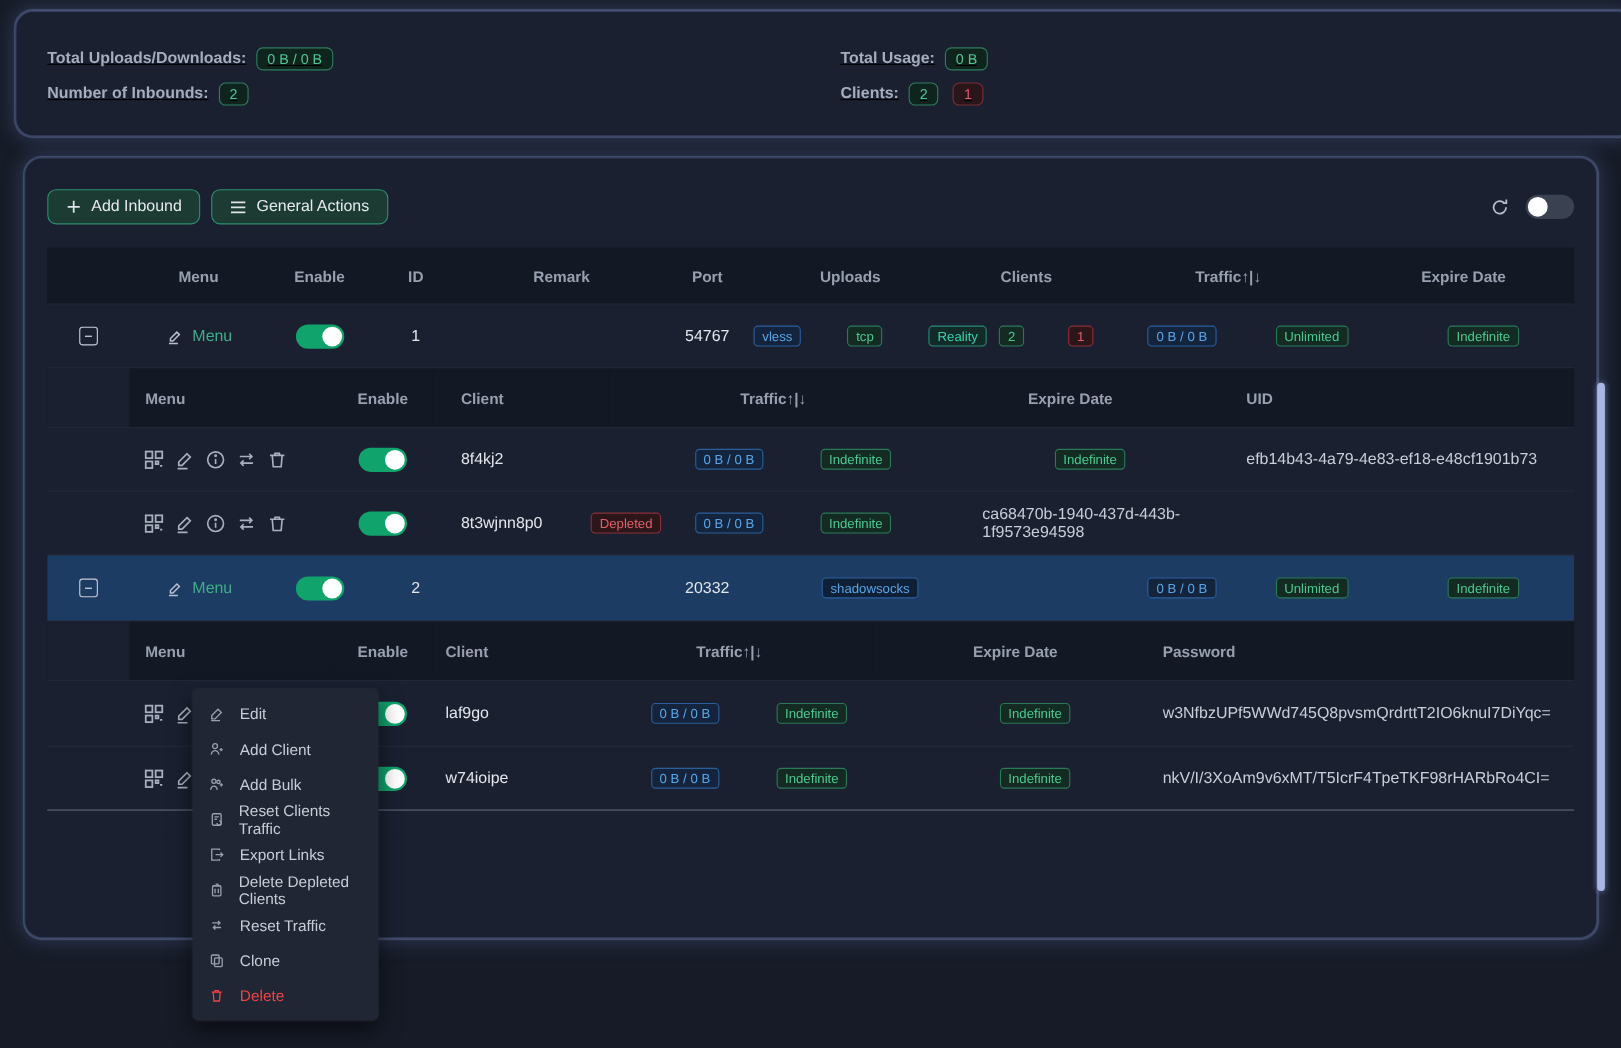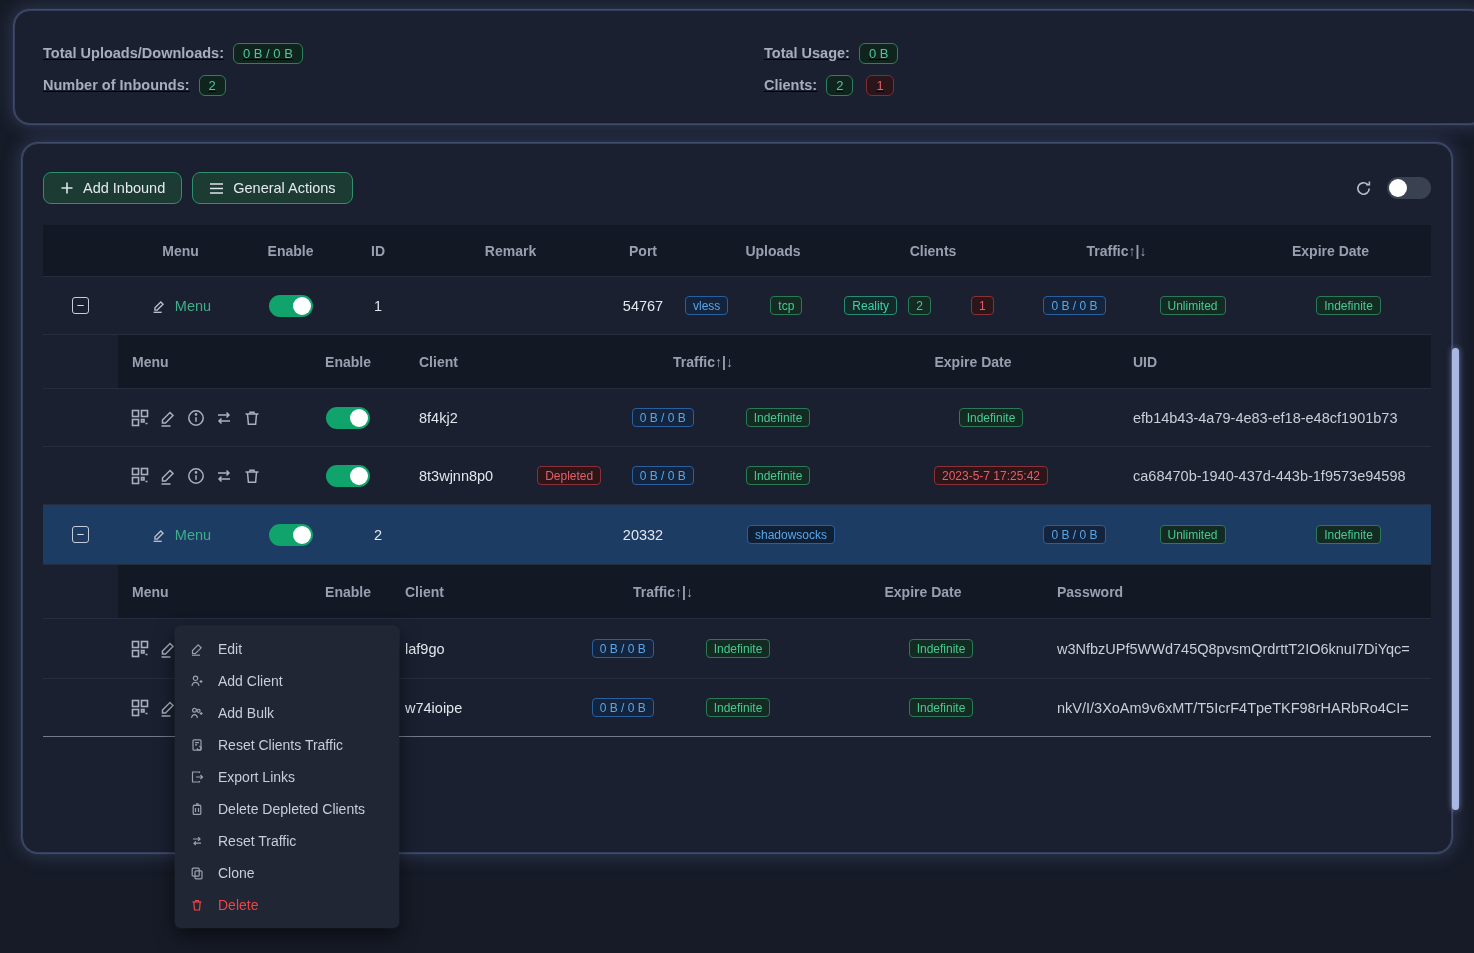--- a/index.html
+++ b/index.html
@@ -69,21 +69,21 @@
   .tag.red   { background:#2d161a; border-color:#8a3038; color:#e0606a; }
 
   .rowicons { display:flex; align-items:center; gap:8px; color:#a9b0bd; }
   .rowicons .ic { display:flex; cursor:pointer; }
 
   .mono-dim { color:#c9ced8; font-size:14.5px; }
 
   .bottom-strip { height:22px; background:#1a2030; }
   .lightline { border-bottom:1px solid #737b8c !important; }
 
-  .cm { position:absolute; left:175px; top:626px; width:224px; background:#202634; border-radius:6px;
+  .cm { position:absolute; left:175px; top:626px; width:169px; background:#202634; border-radius:6px;
         box-shadow:0 8px 20px rgba(0,0,0,.55), 0 0 0 1px rgba(255,255,255,.04); padding:7px 0; z-index:20; }
   .cm-item { height:32px; display:flex; align-items:center; gap:13px; padding:0 15px; color:#c8cdd7;
              font-size:14px; cursor:pointer; }
   .cm-item .cm-ic { width:15px; display:flex; color:#9aa1ae; }
   .cm-item.danger, .cm-item.danger .cm-ic { color:#ef4444; }
 
   .scroll-thumb { position:absolute; left:1452px; top:348px; width:7px; height:462px; border-radius:4px;
                   background:#a9b7e2; box-shadow:0 0 6px rgba(150,170,230,.6); z-index:30; }
 </style>
 </head>
@@ -314,23 +314,20 @@
             </span>
           </div>
         <div class="l pl26">
           <span>8t3wjnn8p0</span>
           <span class="tag red">Depleted</span>
         </div>
         <div class="c" style="gap:16px">
           <span class="tag blue">0 B / 0 B</span>
           <span class="tag green">Indefinite</span>
         </div>
-        <div class="c">
-            <span class="tag red">2023-5-7 17:25:42</span>
-          </div>
         <div class="l pl40 mono-dim">ca68470b-1940-437d-443b-1f9573e94598</div>
       </div>
 
       <div class="trow row tall selected g-main">
         <div class="c">
             <span class="expand">−</span>
           </div>
         <div class="c">
           <span class="menulink">
             <svg width="18" height="18" viewBox="0 0 20 20" fill="none" stroke="currentColor" stroke-width="1.5">

